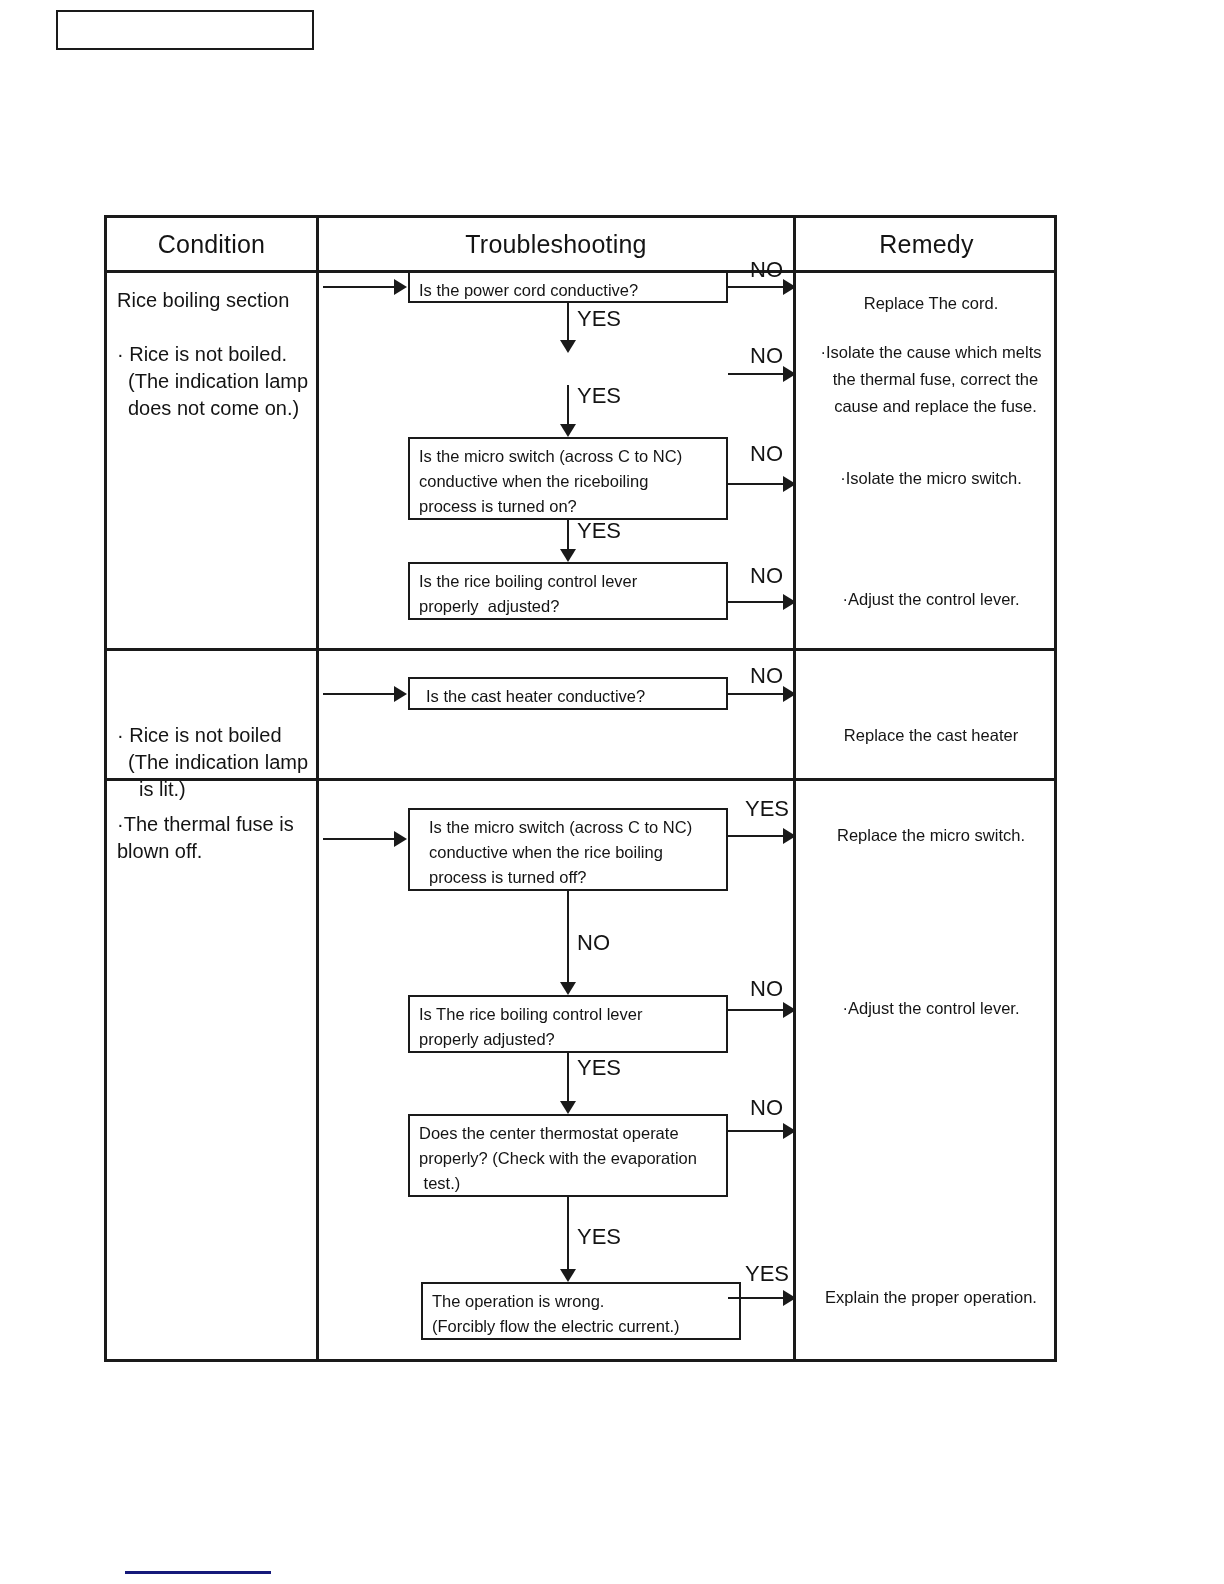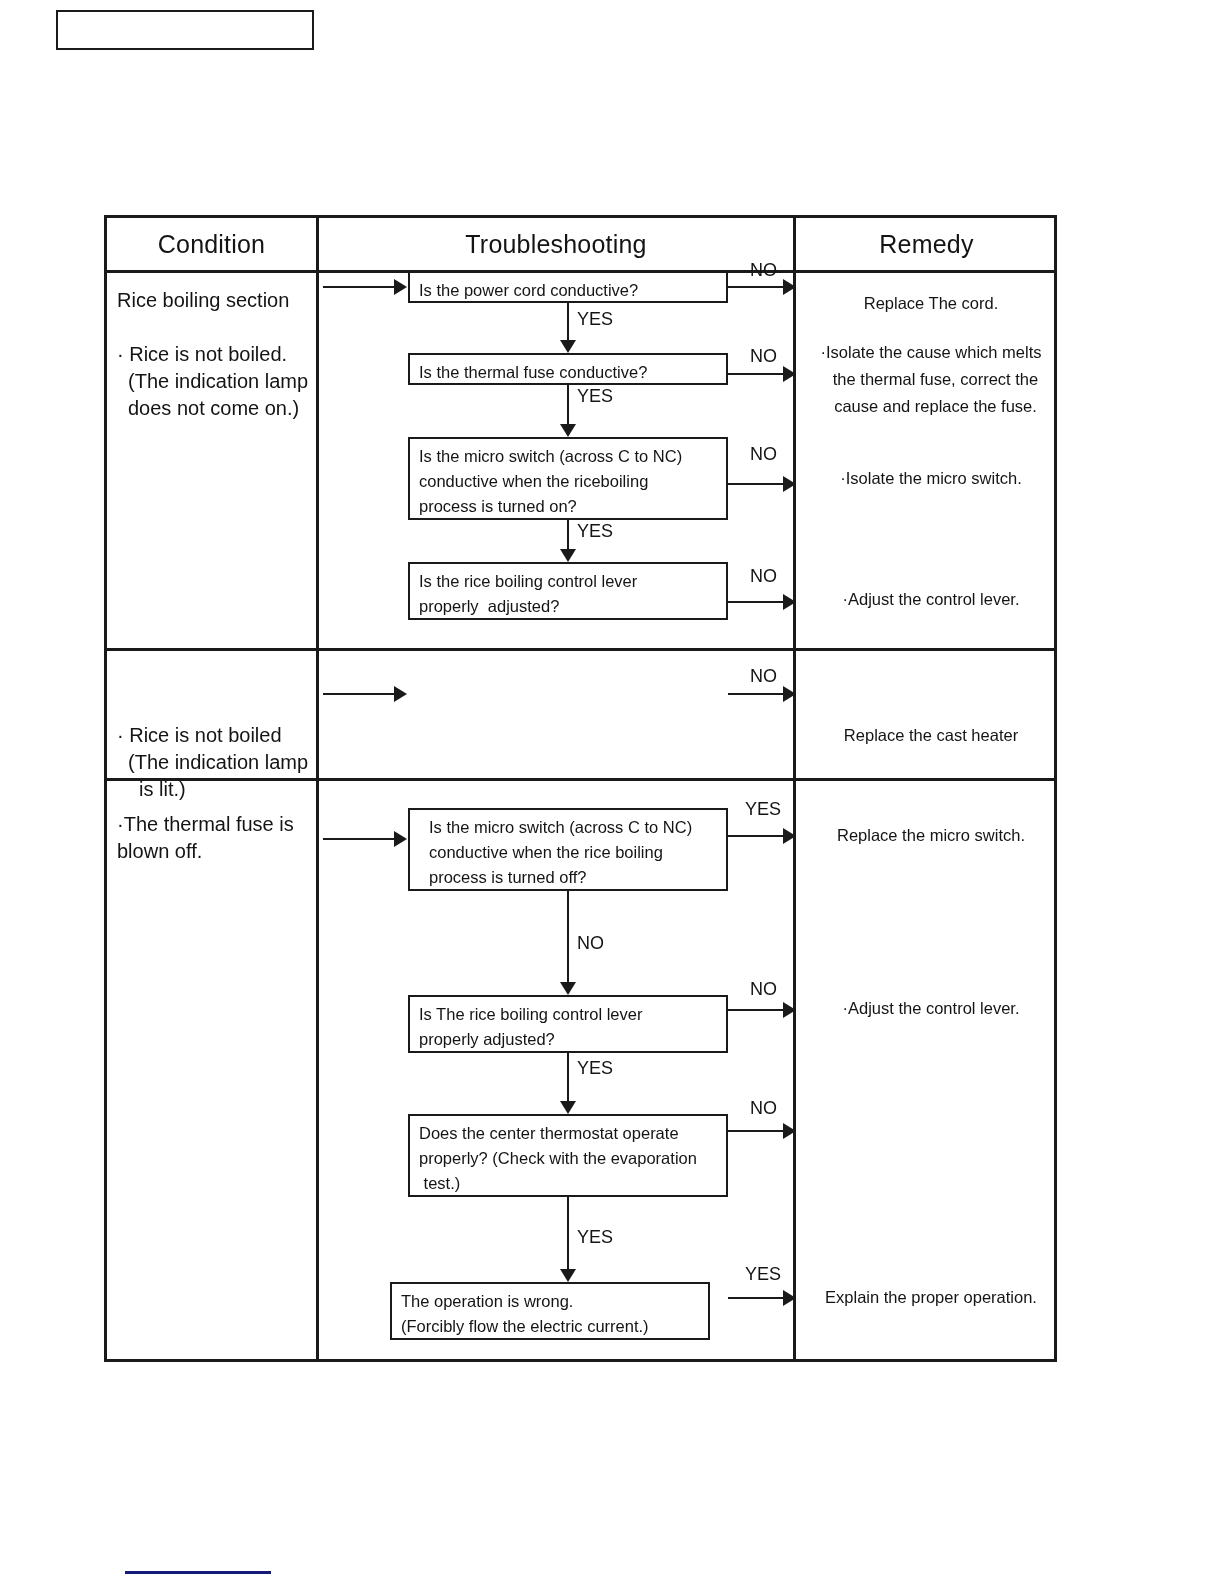--- a/index.html
+++ b/index.html
@@ -146,21 +146,21 @@
     position: absolute;
     width: 0; height: 0;
     border-left: 8px solid transparent;
     border-right: 8px solid transparent;
     border-top: 13px solid #1a1a1a;
   }
 
   
   .lbl {
     position: absolute;
-    font-size: 18px;
+    font-size: 22px;
     line-height: 20px;
     color: #141414;
     white-space: pre;
   }
 </style>
 </head>
 <body>
 
 <div class="header-box"></div>
 
@@ -191,23 +191,20 @@
   <div class="qbox" style="left:301px; top:53px; width:320px; height:32px;">
     <div class="ln">Is the power cord conductive?</div>
   </div>
   <div class="hline" style="left:621px; top:68px; width:62px;"></div>
   <div class="arrow-r" style="left:676px; top:61px;"></div>
   <div class="lbl" style="left:643px; top:42px;">NO</div>
   <div class="vline" style="left:460px; top:85px; height:42px;"></div>
   <div class="arrow-d" style="left:453px; top:122px;"></div>
   <div class="lbl" style="left:470px; top:91px;">YES</div>
 
-  <div class="qbox" style="left:301px; top:135px; width:320px; height:32px;">
-    <div class="ln">Is the thermal fuse conductive?</div>
-  </div>
   <div class="hline" style="left:621px; top:155px; width:62px;"></div>
   <div class="arrow-r" style="left:676px; top:148px;"></div>
   <div class="lbl" style="left:643px; top:128px;">NO</div>
   <div class="vline" style="left:460px; top:167px; height:44px;"></div>
   <div class="arrow-d" style="left:453px; top:206px;"></div>
   <div class="lbl" style="left:470px; top:168px;">YES</div>
 
   <div class="qbox" style="left:301px; top:219px; width:320px; height:83px;">
     <div class="ln">Is the micro switch (across C to NC)</div>
     <div class="ln">conductive when the riceboiling</div>
@@ -245,20 +242,23 @@
 
   <div class="cond" style="top:456px;margin-top:48px;">
     <div class="ln">· Rice is not boiled</div>
     <div class="ln ind1">(The indication lamp</div>
     <div class="ln ind2">is lit.)</div>
   </div>
 
   <div class="hline" style="left:216px; top:475px; width:72px;"></div>
   <div class="arrow-r" style="left:287px; top:468px;"></div>
 
+  <div class="qbox" style="left:301px; top:459px; width:320px; height:33px;">
+    <div class="ln" style="padding-left:7px;">Is the cast heater conductive?</div>
+  </div>
   <div class="hline" style="left:621px; top:475px; width:62px;"></div>
   <div class="arrow-r" style="left:676px; top:468px;"></div>
   <div class="lbl" style="left:643px; top:448px;">NO</div>
 
   <div class="rem" style="top:504px;">
     <div class="ln">Replace the cast heater</div>
   </div>
 
   <div class="cond" style="top:593px;">
     <div class="ln">·The thermal fuse is</div>
@@ -296,21 +296,21 @@
     <div class="ln">properly? (Check with the evaporation</div>
     <div class="ln"> test.)</div>
   </div>
   <div class="hline" style="left:621px; top:912px; width:62px;"></div>
   <div class="arrow-r" style="left:676px; top:905px;"></div>
   <div class="lbl" style="left:643px; top:880px;">NO</div>
   <div class="vline" style="left:460px; top:979px; height:77px;"></div>
   <div class="arrow-d" style="left:453px; top:1051px;"></div>
   <div class="lbl" style="left:470px; top:1009px;">YES</div>
 
-  <div class="qbox" style="left:283px; top:1064px; width:320px; height:58px;">
+  <div class="qbox" style="left:314px; top:1064px; width:320px; height:58px;">
     <div class="ln">The operation is wrong.</div>
     <div class="ln">(Forcibly flow the electric current.)</div>
   </div>
   <div class="hline" style="left:621px; top:1079px; width:62px;"></div>
   <div class="arrow-r" style="left:676px; top:1072px;"></div>
   <div class="lbl" style="left:638px; top:1046px;">YES</div>
 
   <div class="rem" style="top:604px;">
     <div class="ln">Replace the micro switch.</div>
   </div>

